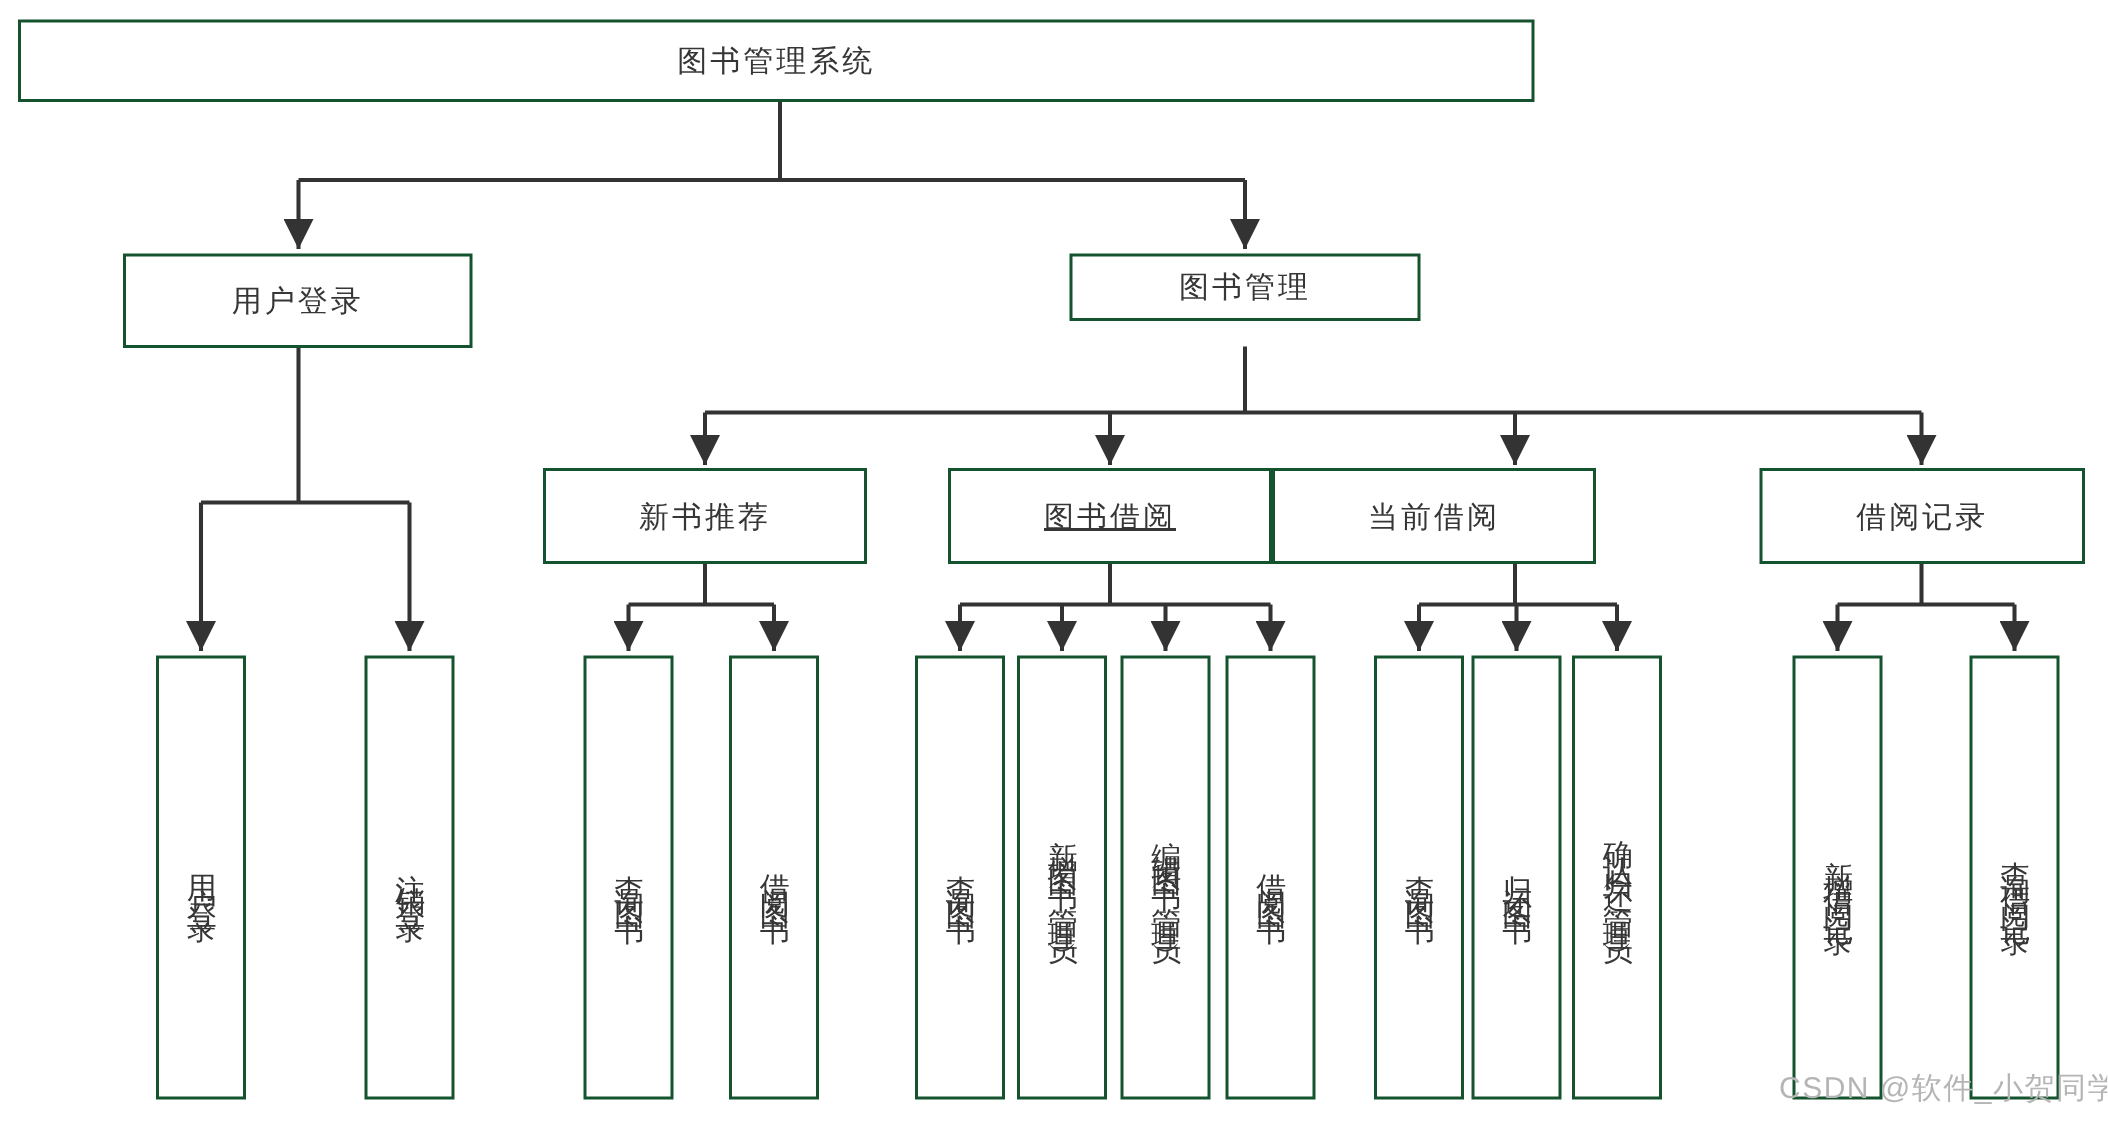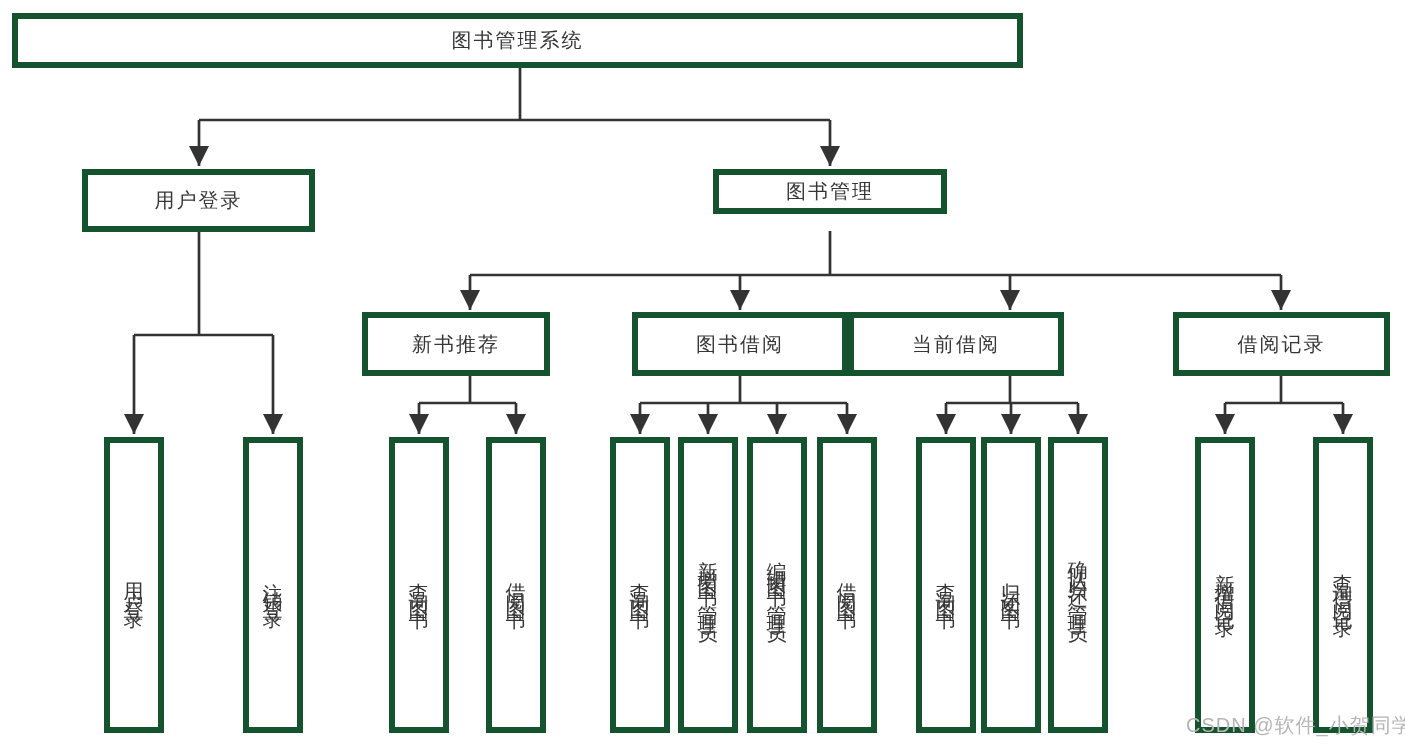--- a/index.html
+++ b/index.html
@@ -18,21 +18,21 @@
   #connector-layer {
     position: absolute;
     left: 0; top: 0;
     width: 1405px;
     height: 747px;
   }
   .box {
     position: absolute;
     box-sizing: border-box;
     background: #ffffff;
-    border: 6px solid #14532d;
+    border: 2px solid #14532d;
     display: flex;
     align-items: center;
     justify-content: center;
     color: #363636;
     font-size: 20px;
   }
   .box .lbl {
     white-space: nowrap;
     letter-spacing: 2px;
   }
@@ -113,24 +113,24 @@
     <span class="lbl">图书管理系统</span>
   </div>
 
   <div class="box" style="left:82px; top:169px; width:233px; height:63px;">
     <span class="lbl">用户登录</span>
   </div>
   <div class="box" style="left:713px; top:169px; width:234px; height:45px;">
     <span class="lbl">图书管理</span>
   </div>
 
-  <div class="box" style="left:362px; top:312px; width:188px; height:64px;">
+  <div class="box" style="left:362px; top:312px; width:216px; height:64px;">
     <span class="lbl">新书推荐</span>
   </div>
-  <div class="box" style="left:632px; top:312px; width:216px; height:64px;">
+  <div class="box" style="left:632px; top:312px; width:216px; height:64px;text-decoration:underline;">
     <span class="lbl">图书借阅</span>
   </div>
   <div class="box" style="left:848px; top:312px; width:216px; height:64px;">
     <span class="lbl">当前借阅</span>
   </div>
   <div class="box" style="left:1173px; top:312px; width:217px; height:64px;">
     <span class="lbl">借阅记录</span>
   </div>
 
   <div class="box vert" style="left:104px; top:437px; width:60px; height:296px;">

